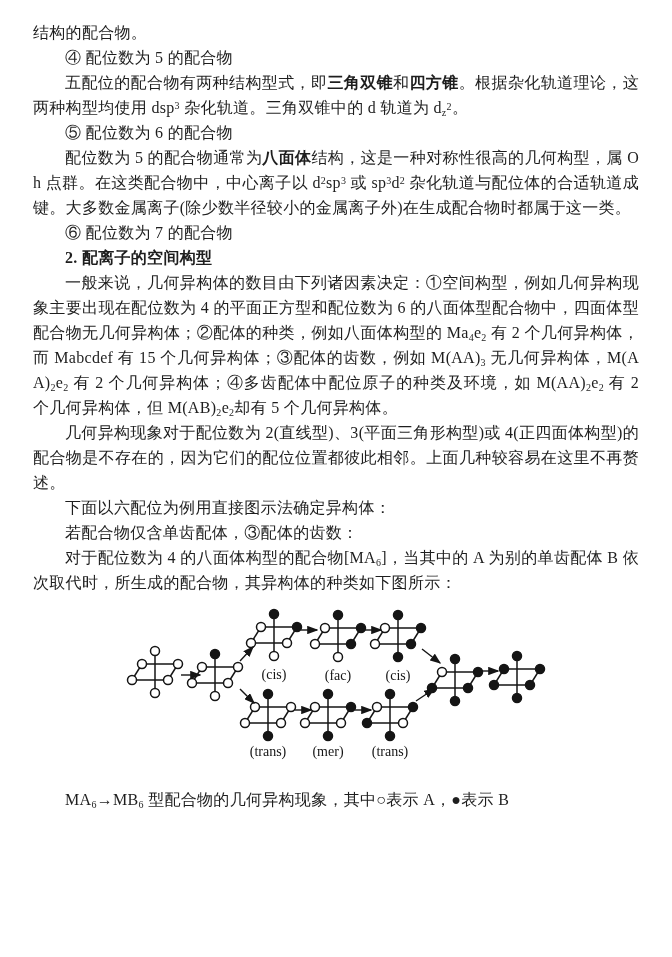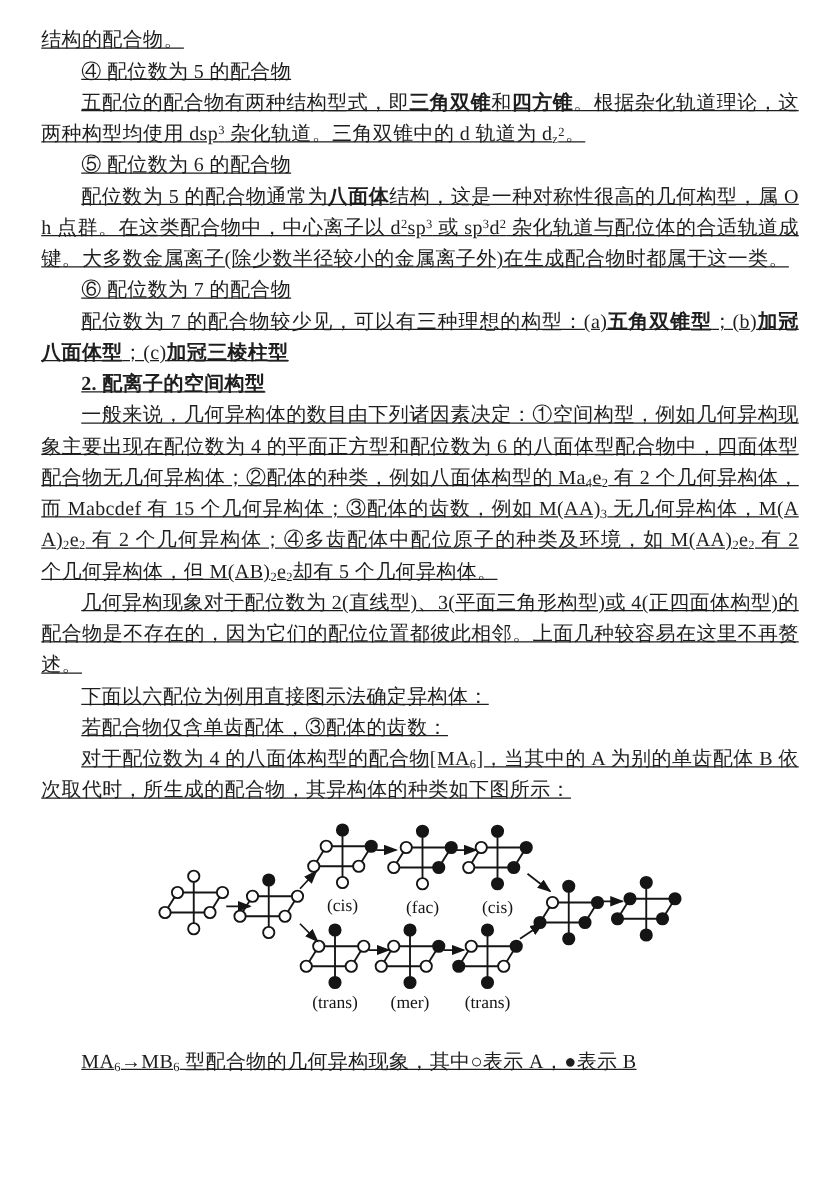--- a/index.html
+++ b/index.html
@@ -13,21 +13,20 @@
     overflow: hidden;
     color: #1e1e1e;
     font-family: "Liberation Serif", "DejaVu Serif", serif;
     position: relative;
   }
   .page {
     box-sizing: border-box;
     width: 672px;
     height: 957px;
     padding: 20px 33px 0 33px;
-    text-decoration: underline;
   }
   .para {
     margin: 0;
     font-size: 16px;
     line-height: 25px;
     text-align: justify;
     letter-spacing: 0.3px;
     word-break: break-all;
   }
   .para.indent { text-indent: 2em; }
@@ -55,21 +54,20 @@
 <body>
 
 <main class="page">
   <section id="text-block">
       <p class="para"><span>结构的配合物。</span></p>
       <p class="para indent"><span>④ 配位数为 5 的配合物</span></p>
       <p class="para indent"><span>五配位的配合物有两种结构型式，即</span><b>三角双锥</b><span>和</span><b>四方锥</b><span>。根据杂化轨道理论，这两种构型均使用 dsp</span><sup>3</sup><span> 杂化轨道。三角双锥中的 d 轨道为 d</span><sub>z</sub><span class="subsup">2</span><span>。</span></p>
       <p class="para indent"><span>⑤ 配位数为 6 的配合物</span></p>
       <p class="para indent"><span>配位数为 5 的配合物通常为</span><b>八面体</b><span>结构，这是一种对称性很高的几何构型，属 Oh 点群。在这类配合物中，中心离子以 d</span><sup>2</sup><span>sp</span><sup>3</sup><span> 或 sp</span><sup>3</sup><span>d</span><sup>2</sup><span> 杂化轨道与配位体的合适轨道成键。大多数金属离子(除少数半径较小的金属离子外)在生成配合物时都属于这一类。</span></p>
       <p class="para indent"><span>⑥ 配位数为 7 的配合物</span></p>
-      <p class="para indent"><span>配位数为 7 的配合物较少见，可以有三种理想的构型：(a)</span><b>五角双锥型</b><span>；(b)</span><b>加冠八面体型</b><span>；(c)</span><b>加冠三棱柱型</b></p>
       <p class="para indent"><b>2. 配离子的空间构型</b></p>
       <p class="para indent"><span>一般来说，几何异构体的数目由下列诸因素决定：①空间构型，例如几何异构现象主要出现在配位数为 4 的平面正方型和配位数为 6 的八面体型配合物中，四面体型配合物无几何异构体；②配体的种类，例如八面体构型的 Ma</span><sub>4</sub><span>e</span><sub>2</sub><span> 有 2 个几何异构体，而 Mabcdef 有 15 个几何异构体；③配体的齿数，例如 M(AA)</span><sub>3</sub><span> 无几何异构体，M(AA)</span><sub>2</sub><span>e</span><sub>2</sub><span> 有 2 个几何异构体；④多齿配体中配位原子的种类及环境，如 M(AA)</span><sub>2</sub><span>e</span><sub>2</sub><span> 有 2 个几何异构体，但 M(AB)</span><sub>2</sub><span>e</span><sub>2</sub><span>却有 5 个几何异构体。</span></p>
       <p class="para indent"><span>几何异构现象对于配位数为 2(直线型)、3(平面三角形构型)或 4(正四面体构型)的配合物是不存在的，因为它们的配位位置都彼此相邻。上面几种较容易在这里不再赘述。</span></p>
       <p class="para indent"><span>下面以六配位为例用直接图示法确定异构体：</span></p>
       <p class="para indent"><span>若配合物仅含单齿配体，③配体的齿数：</span></p>
       <p class="para indent"><span>对于配位数为 4 的八面体构型的配合物[MA</span><sub>6</sub><span>]，当其中的 A 为别的单齿配体 B 依次取代时，所生成的配合物，其异构体的种类如下图所示：</span></p>
     </section>
   <figure class="diagram">
     <svg id="diagram-svg" width="606" height="168" viewBox="0 0 606 168" xmlns="http://www.w3.org/2000/svg">
         <defs>

